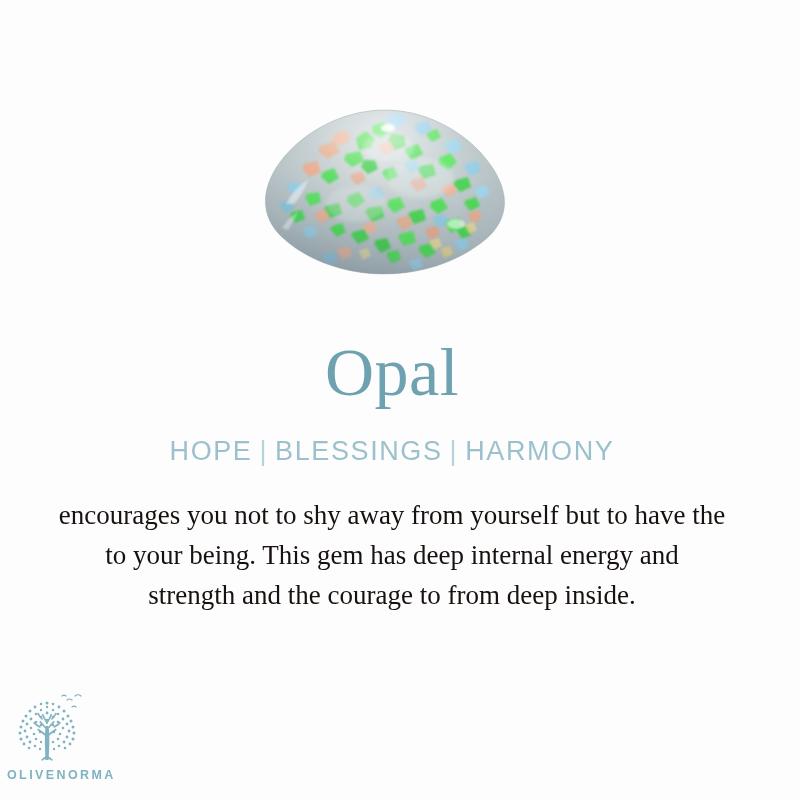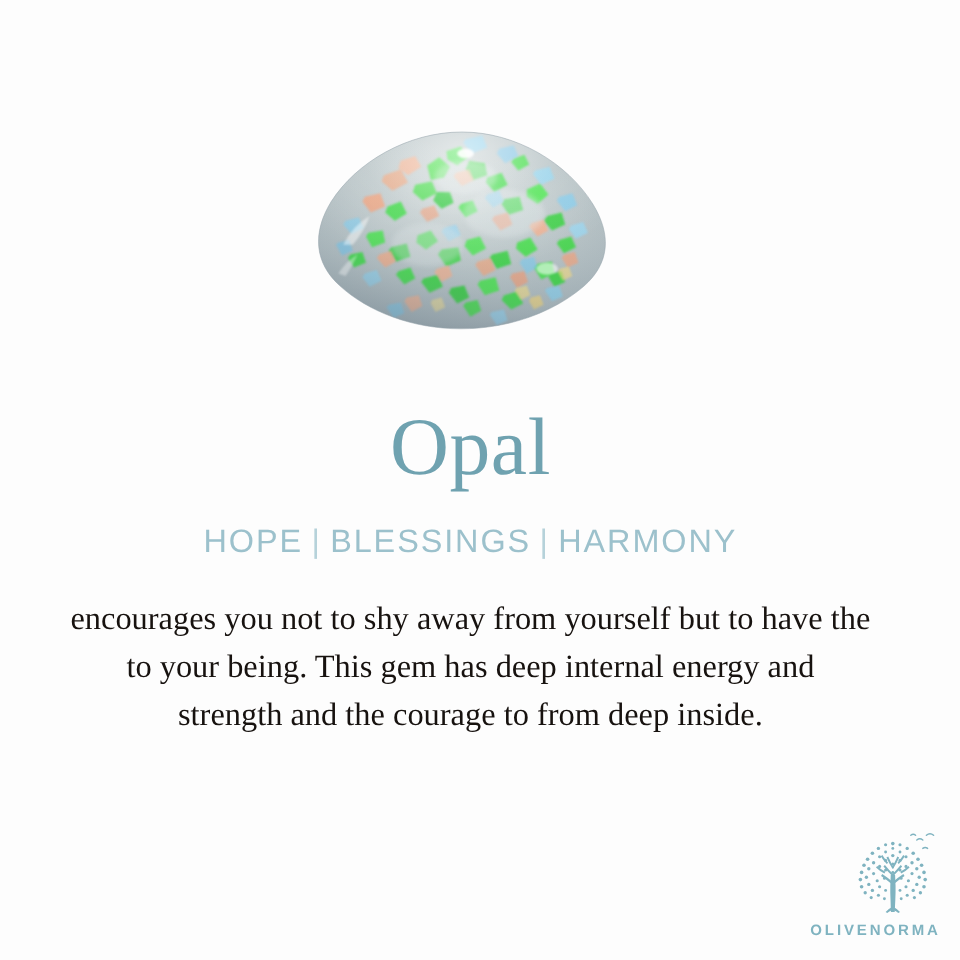--- a/index.html
+++ b/index.html
@@ -83,26 +83,26 @@
     color: #17120f;
   }
   .body-copy .line {
     display: block;
     white-space: nowrap;
   }
 
   
   .logo {
     position: absolute;
-    left: 18px;
+    left: 7px;
     right: 0;
     bottom: 18px;
     display: flex;
     flex-direction: column;
-    align-items: flex-end;
+    align-items: flex-start;
   }
   .logo-mark {
     width: 80px;
     height: 76px;
     display: block;
   }
   .logo-word {
     margin-top: 2px;
     font-family: "Liberation Sans", sans-serif;
     font-size: 12.5px;

